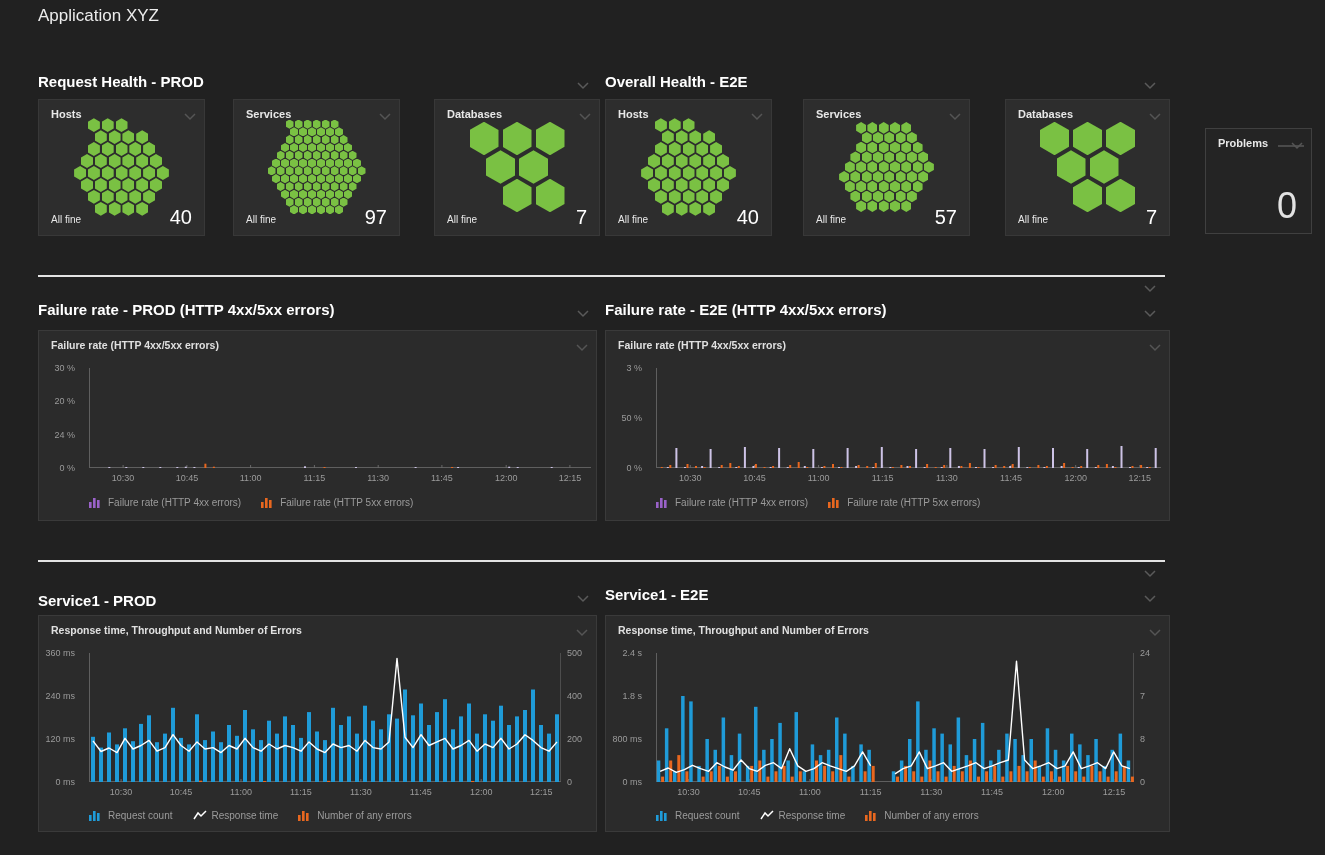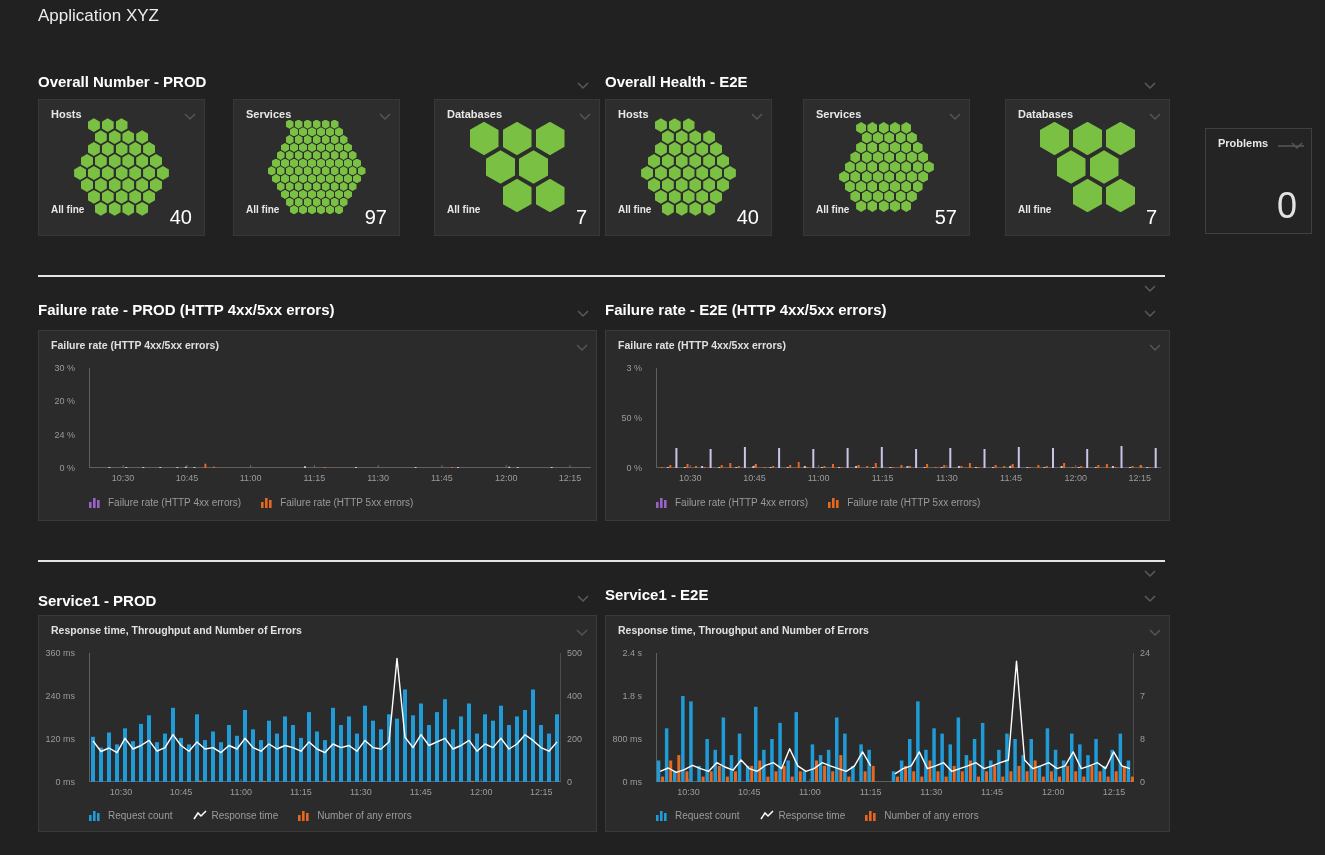--- a/index.html
+++ b/index.html
@@ -10,21 +10,21 @@
   }
   .abs{position:absolute;}
   .page-title{left:38px;top:6px;font-size:17px;color:#ececec;}
   .section-h{font-size:15px;font-weight:bold;color:#ffffff;white-space:nowrap;}
   .chev{width:14px;height:10px;display:inline-block;}
   .tile{
     position:absolute;background:#2d2d2d;border:1px solid #383838;box-sizing:border-box;
   }
   .tile-title{position:absolute;left:12px;top:8px;font-size:11px;font-weight:bold;color:#e8e8e8;white-space:nowrap;}
   .tile-chev{position:absolute;right:7px;top:8px;}
-  .tile-status{position:absolute;left:12px;bottom:20px;font-size:10px;font-weight:bold;color:#e8e8e8;}
+  .tile-status{position:absolute;left:12px;bottom:10px;font-size:10px;font-weight:normal;color:#e8e8e8;}
   .tile-count{position:absolute;right:12px;bottom:6px;font-size:20px;color:#ffffff;}
   .hexwrap{position:absolute;left:0;top:22px;width:100%;height:90px;}
   .hex{position:absolute;clip-path:polygon(50% 0,100% 25%,100% 75%,50% 100%,0 75%,0 25%);}
   .divider{position:absolute;height:2px;background:#e3e3e3;}
   .problems-tile{position:absolute;background:#242424;border:1px solid #404040;box-sizing:border-box;}
   .problems-dash{position:absolute;left:72px;top:16px;width:26px;height:2px;background:#4a4a4a;}
   .problems-count{position:absolute;right:14px;bottom:6px;font-size:36px;font-weight:300;color:#e2e2e2;}
   .chart-tile{position:absolute;background:#2b2b2b;border:1px solid #3a3a3a;box-sizing:border-box;}
   .chart-title{position:absolute;left:12px;top:8px;font-size:10.5px;font-weight:bold;color:#e0e0e0;}
   .plot{position:absolute;left:50px;top:37px;}
@@ -35,21 +35,21 @@
   .xl{position:absolute;left:50px;height:12px;}
   .xl span{position:absolute;transform:translateX(-50%);font-size:9px;color:#9b9b9b;white-space:nowrap;}
   .legend{position:absolute;left:50px;display:flex;gap:20px;align-items:center;font-size:10px;color:#9b9b9b;}
   .legend .li{display:flex;gap:5px;align-items:center;white-space:nowrap;}
 </style>
 </head>
 <body>
 
 <div class="abs page-title">Application XYZ</div>
 
-<div class="abs section-h" style="left:38px;top:73px;">Overall Number - PROD</div>
+<div class="abs section-h" style="left:38px;top:73px;">Request Health - PROD</div>
 <span class="abs chev" style="left:576px;top:77px;"><svg width="14" height="10">
       <path d="M2 2 L7 7 L12 2" stroke="#5a5a5a" stroke-width="1.5" fill="none"></path>
     </svg></span>
 <div class="abs section-h" style="left:605px;top:73px;">Overall Health - E2E</div>
 <span class="abs chev" style="left:1143px;top:77px;"><svg width="14" height="10">
       <path d="M2 2 L7 7 L12 2" stroke="#5a5a5a" stroke-width="1.5" fill="none"></path>
     </svg></span>
 
 <div class="tile" style="left:38px;top:99px;width:167px;height:137px;">
   <div class="tile-title">Hosts</div>

